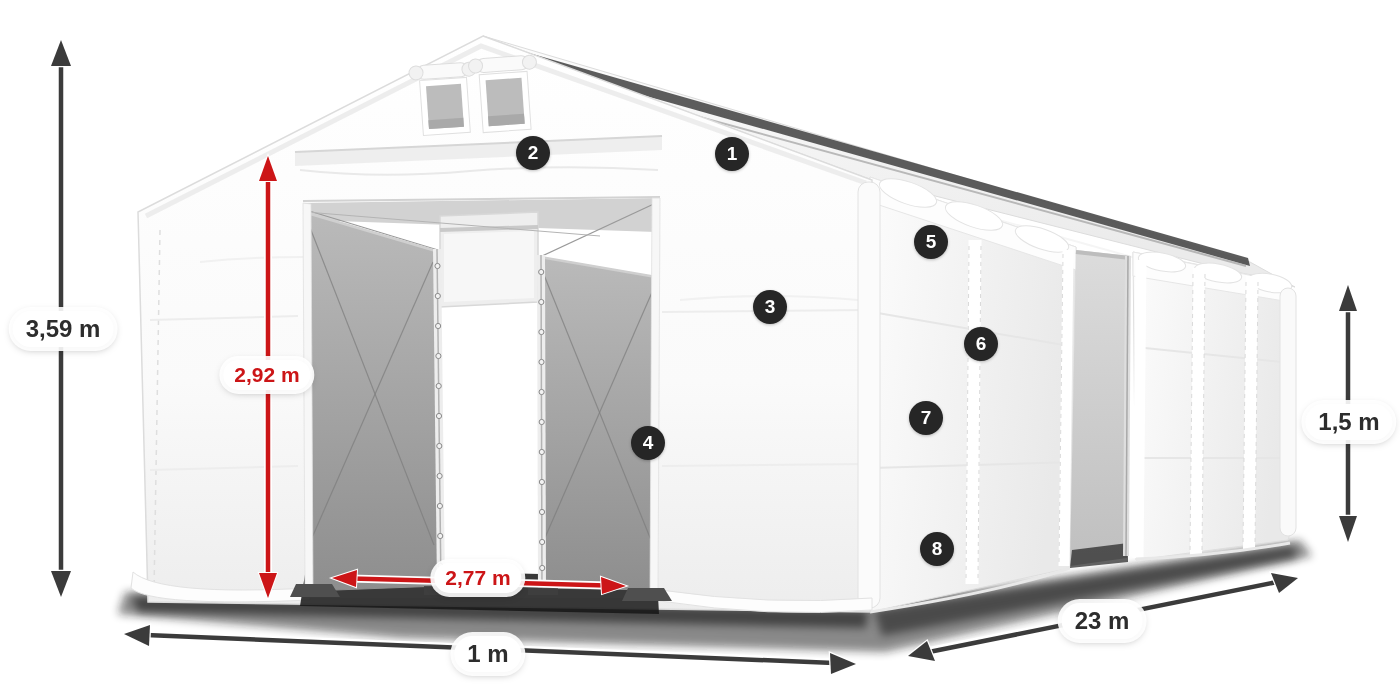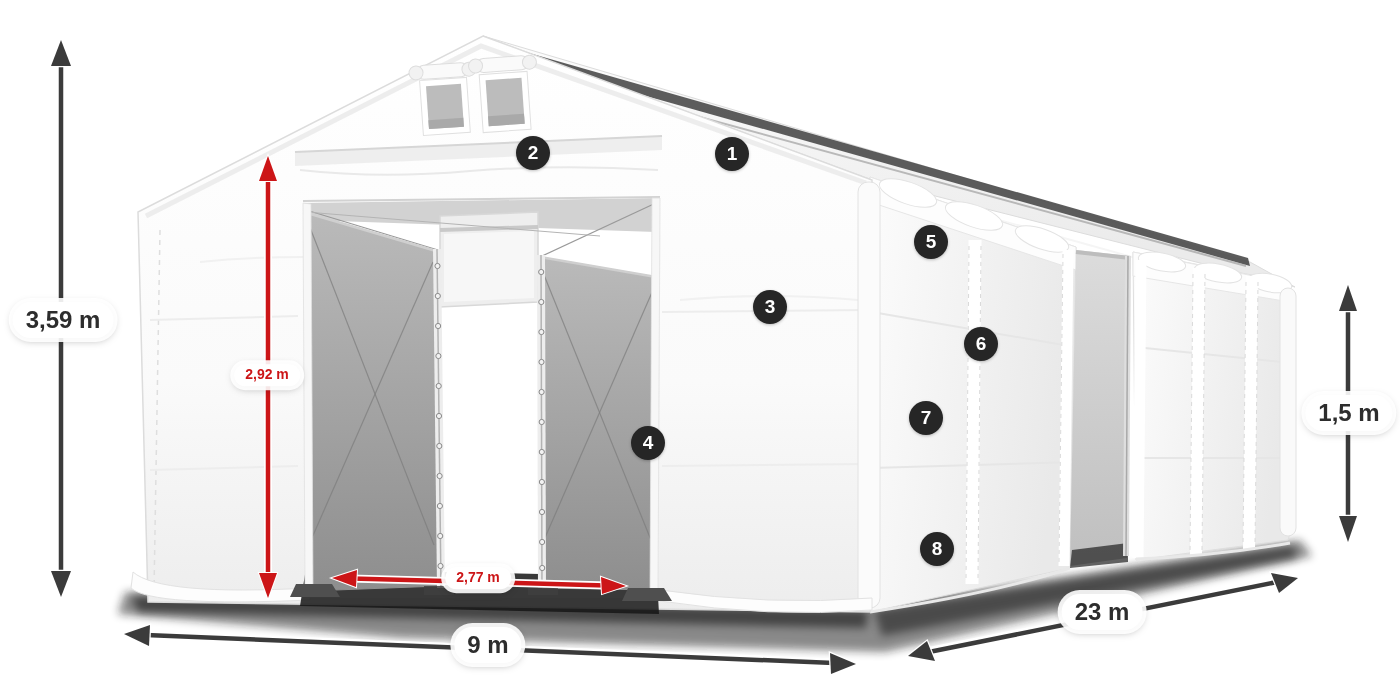--- a/index.html
+++ b/index.html
@@ -6,22 +6,22 @@
   body{font-family:"Liberation Sans", sans-serif;}
   #stage{position:relative;width:1400px;height:700px;background:#ffffff;overflow:hidden;}
   #tent-svg{position:absolute;left:0;top:0;width:1400px;height:700px;display:block;}
 
   .dim-label{
     position:absolute;transform:translate(-50%,-50%);
     background:#ffffff;border-radius:18px;font-weight:bold;white-space:nowrap;
     box-shadow:0 0 0 4px rgba(255,255,255,0.9), 0 2px 8px rgba(0,0,0,0.35);
     line-height:1.25;z-index:20;
   }
-  .dim-dark{color:#2d2d2d;font-size:24px;padding:3px 13px;}
-  .dim-red{color:#cc1517;font-size:14px;padding:2px 11px;border-radius:16px;}
+  .dim-dark{color:#2d2d2d;font-size:24px;padding:3px 13px;margin-top:9px;}
+  .dim-red{color:#cc1517;font-size:21px;padding:2px 11px;border-radius:16px;}
 
   .marker{
     position:absolute;width:34px;height:34px;border-radius:50%;
     background:#262626;color:#ffffff;font-size:19px;font-weight:bold;
     display:flex;align-items:center;justify-content:center;
     transform:translate(-50%,-50%);z-index:15;
     box-shadow:0 1px 3px rgba(0,0,0,0.25);
   }
 </style>
 </head>
@@ -255,21 +255,21 @@
       <line x1="1348" y1="305" x2="1348" y2="522" stroke="#ffffff" stroke-width="9"></line>
       <line x1="1348" y1="307" x2="1348" y2="520" stroke="#3b3b3b" stroke-width="4.5"></line>
       <polygon points="1348,285 1339,311 1357,311" fill="#3b3b3b" stroke="#ffffff" stroke-width="2.5" paint-order="stroke"></polygon>
       <polygon points="1348,542 1339,516 1357,516" fill="#3b3b3b" stroke="#ffffff" stroke-width="2.5" paint-order="stroke"></polygon>
     </g>
   </svg>
 
   <div class="dim-label dim-dark" style="left:63px;top:320px;">3,59 m</div>
   <div class="dim-label dim-red" style="left:267px;top:375px;">2,92 m</div>
   <div class="dim-label dim-red" style="left:478px;top:578px;">2,77 m</div>
-  <div class="dim-label dim-dark" style="left:488px;top:645px;">9 m</div>
+  <div class="dim-label dim-dark" style="left:488px;top:645px;">1 m</div>
   <div class="dim-label dim-dark" style="left:1102px;top:612px;">23 m</div>
   <div class="dim-label dim-dark" style="left:1349px;top:413px;">1,5 m</div>
 
   <div class="marker" style="left:732px;top:154px;">1</div>
   <div class="marker" style="left:533px;top:153px;">2</div>
   <div class="marker" style="left:770px;top:307px;">3</div>
   <div class="marker" style="left:648px;top:443px;">4</div>
   <div class="marker" style="left:931px;top:242px;">5</div>
   <div class="marker" style="left:981px;top:344px;">6</div>
   <div class="marker" style="left:926px;top:418px;">7</div>

